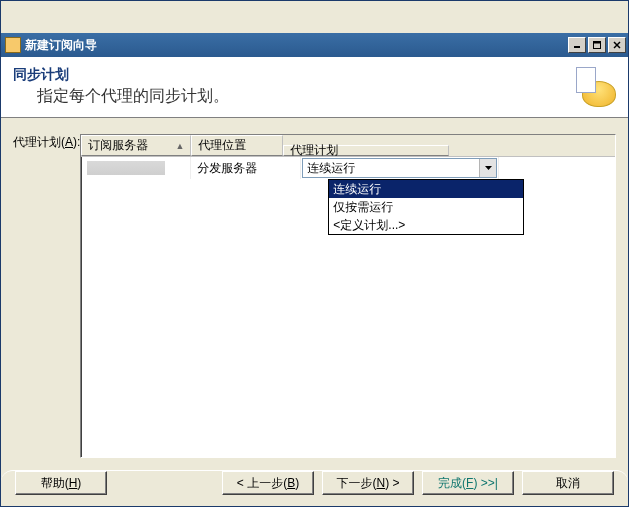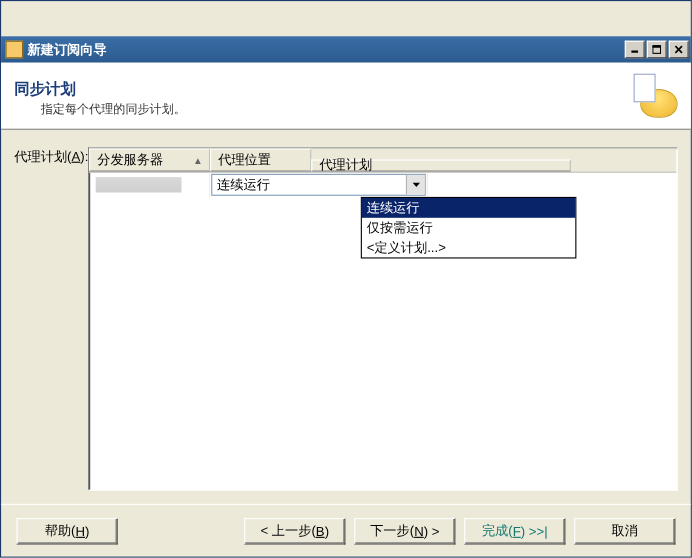--- a/index.html
+++ b/index.html
@@ -61,21 +61,21 @@
     align-items:flex-end;
   }
   .header-texts { flex:1; }
   .header-title {
     font-size: 14px;
     font-weight: bold;
     color: #1a3d7a;
     margin-bottom: 2px;
   }
   .header-subtitle {
-    font-size: 11px;
+    font-size: 16px;
     color: #333;
     padding-left: 24px;
   }
   .header-icon {
     width: 42px; height: 42px;
     margin-left: 8px;
     position: relative;
   }
   .header-icon .disk {
     position:absolute;
@@ -123,21 +123,21 @@
     border-bottom:1px solid #808080;
     border-top:1px solid #fff;
     border-left:1px solid #fff;
     padding:3px 6px;
     display:flex;
     align-items:center;
     background:#ece9d8;
   }
   .gh1 { width:110px; }
   .gh2 { width:92px; }
-  .gh3 { width:236px;margin-top:10px; }
+  .gh3 { width:166px;margin-top:10px; }
   .gh-sort { margin-left:auto; font-size:9px; color:#666; }
   .grid-row {
     display:flex;
     height:22px;
     align-items:stretch;
   }
   .gc {
     border-right:1px solid #eee;
     padding:2px 6px;
     display:flex;
@@ -186,26 +186,27 @@
     padding:1px 4px;
     display:flex;
     align-items:center;
     font-size:12px;
   }
   .dropdown .opt.selected {
     background:#0a246a;
     color:#fff;
   }
   .footer {
-    height:48px;
+    height:36px;
     border-top:1px solid #fff;
     display:flex;
-    align-items:center;
+    align-items:flex-start;
     padding:0 14px;
     gap:8px;
+    border-radius:12px;
   }
   .footer .spacer { flex:1; }
   .btn {
     height:24px;
     min-width:92px;
     background:#ece9d8;
     border:1px solid #404040;
     border-top-color:#fff; border-left-color:#fff;
     box-shadow: inset -1px -1px 0 #808080;
     padding:0 10px;
@@ -258,35 +259,36 @@
   </div>
 
   <div class="content-wrap">
     <div class="section-label">
       <span>代理计划(</span><span class="accel">A</span><span>):</span>
     </div>
 
     <div class="grid-box">
       <div class="grid-header">
         <div class="gh-cell gh1">
-          <span>分发服务器</span>
+          <span>订阅服务器</span>
           <span class="gh-sort">▲</span>
         </div>
         <div class="gh-cell gh2">
           <span>代理位置</span>
         </div>
         <div class="gh-cell gh3">
           <span>代理计划</span>
         </div>
       </div>
 
       <div class="grid-row">
         <div class="gc gc1">
           <div class="server-blur"></div>
         </div>
+        <div class="gc gc2">分发服务器</div>
         <div class="gc gc3">
           <div class="combo">
             <div class="combo-text">连续运行</div>
             <div class="combo-btn">
               <svg width="7" height="4">
                   <polygon points="0,0 7,0 3.5,4" fill="#000"></polygon>
                 </svg>
             </div>
           </div>
         </div>

